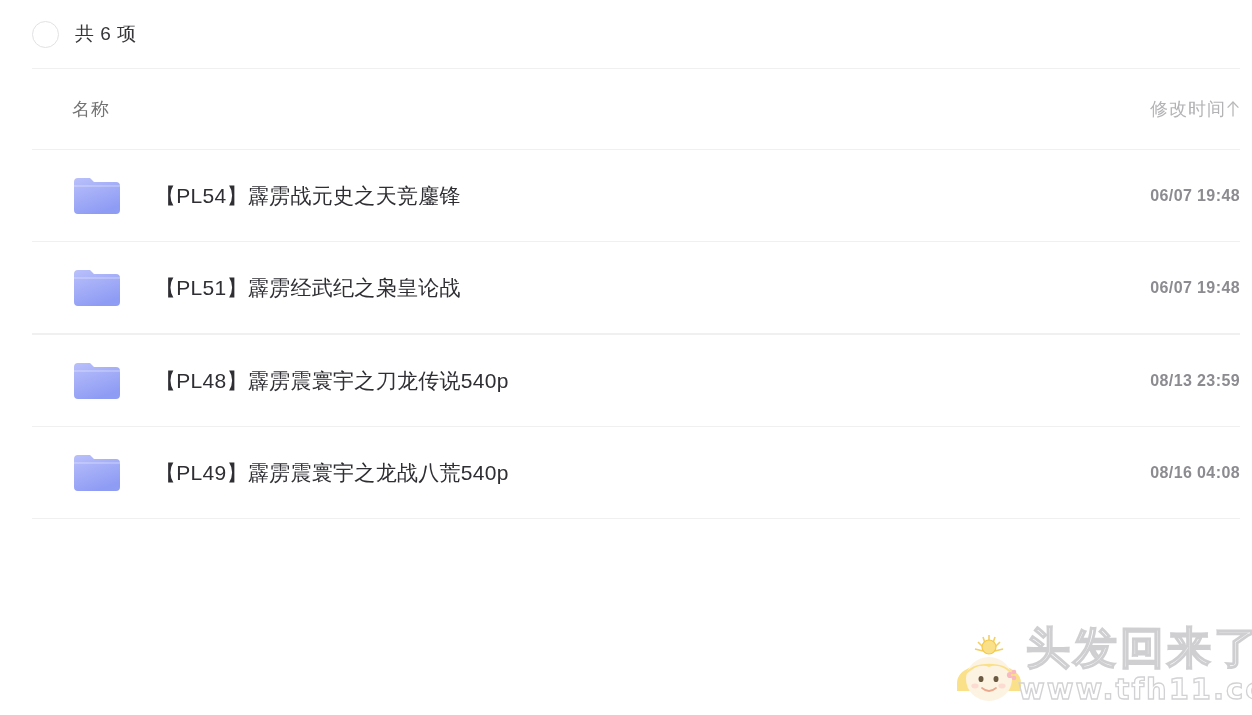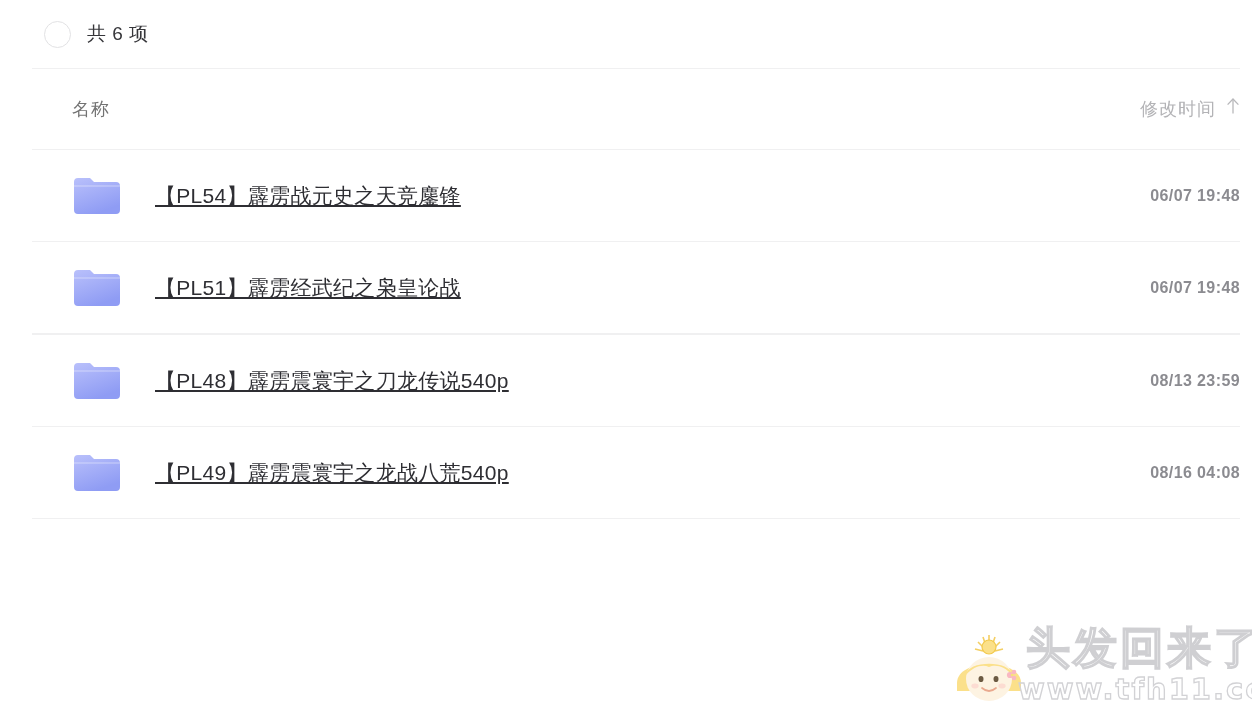--- a/index.html
+++ b/index.html
@@ -14,21 +14,21 @@
     overflow: hidden;
     position: relative;
     -webkit-font-smoothing: antialiased;
   }
 
   
   #selection-bar {
     height: 68px;
     display: flex;
     align-items: center;
-    padding-left: 44px;
+    padding-left: 32px;
     box-sizing: border-box;
   }
   #select-all-checkbox {
     width: 27px;
     height: 27px;
     border-radius: 50%;
     border: 1.6px solid #e2e2e4;
     background: #ffffff;
     box-sizing: border-box;
     flex: 0 0 auto;
@@ -60,21 +60,21 @@
     box-sizing: border-box;
   }
   #col-name {
     font-size: 18px;
     color: #737373;
     letter-spacing: 1px;
     flex: 1 1 auto;
   }
   #col-mtime-group {
     display: flex;
-    gap: 10px;
+    align-items: center;
     flex: 0 0 auto;
     cursor: pointer;
   }
   #col-mtime {
     font-size: 18px;
     color: #b3b3b6;
     letter-spacing: 1px;
   }
   #sort-asc-icon {
     width: 14px;
@@ -104,21 +104,20 @@
   }
   .file-name {
     margin-left: 34px;
     font-size: 21px;
     color: #2e2e33;
     letter-spacing: 0.3px;
     flex: 1 1 auto;
     white-space: nowrap;
     overflow: hidden;
     text-overflow: ellipsis;
-    text-decoration: underline;
   }
   .file-mtime {
     font-size: 16px;
     color: #8b8b90;
     letter-spacing: 0.4px;
     flex: 0 0 auto;
     white-space: nowrap;
     font-weight: bold;
   }
 

